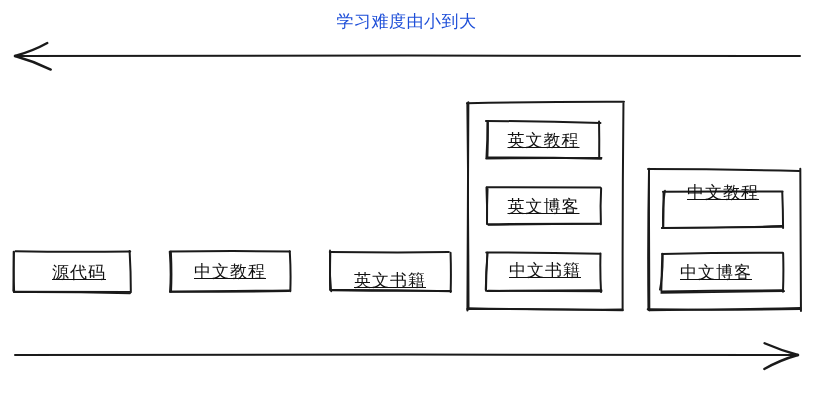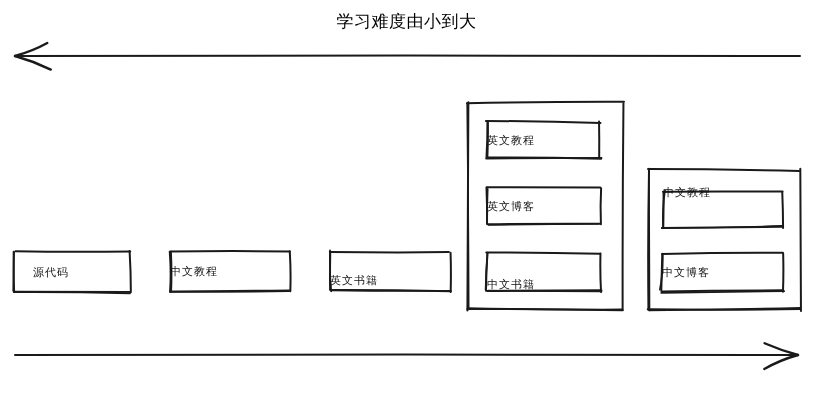--- a/index.html
+++ b/index.html
@@ -13,21 +13,21 @@
   #canvas {
     position: relative;
     width: 813px;
     height: 414px;
     background: #ffffff;
     overflow: hidden;
   }
   .axis-label {
     position: absolute;
     font-size: 17px;
-    color: #000000;
+    color: #1d4ed8;
     letter-spacing: 0.5px;
     white-space: nowrap;
     text-align: center;
   }
   #top-label {
     top: 10px;
     left: 0;
     width: 813px;
   }
   #bottom-label {
@@ -40,26 +40,28 @@
     top: 0;
     left: 0;
     width: 813px;
     height: 414px;
     pointer-events: none;
   }
   .node {
     position: absolute;
     display: flex;
     align-items: center;
-    font-size: 11px;
+    justify-content: center;
+    font-size: 17px;
     color: #111111;
     letter-spacing: 1px;
     white-space: nowrap;
     box-sizing: border-box;
     background: transparent;
+    text-decoration: underline;
   }
 </style>
 </head>
 <body>
 
 <div id="canvas">
 
   <div class="axis-label" id="top-label">学习难度由小到大</div>
 
   <svg class="sketch" id="sketch-layer" viewBox="0 0 813 414" xmlns="http://www.w3.org/2000/svg">
@@ -165,21 +167,21 @@
       </div>
       <div class="node" style="left: 330px; top: 260px; width: 120px; height: 41px;">
         <span>英文书籍</span>
       </div>
       <div class="node" style="left: 487px; top: 122px; width: 113px; height: 36px;">
         <span>英文教程</span>
       </div>
       <div class="node" style="left: 487px; top: 188px; width: 113px; height: 36px;">
         <span>英文博客</span>
       </div>
-      <div class="node" style="left: 487px; top: 265px; width: 116px; height: 38px;">
+      <div class="node" style="left: 487px; top: 251px; width: 116px; height: 38px;">
         <span>中文书籍</span>
       </div>
       <div class="node" style="left: 663px; top: 174px; width: 120px; height: 36px;">
         <span>中文教程</span>
       </div>
       <div class="node" style="left: 662px; top: 253px; width: 108px; height: 38px;">
         <span>中文博客</span>
       </div>
     </div>
 

